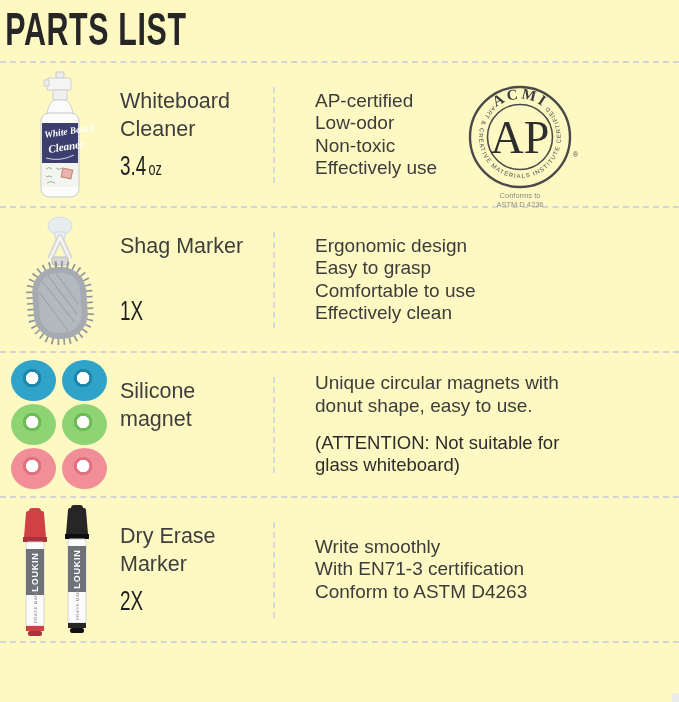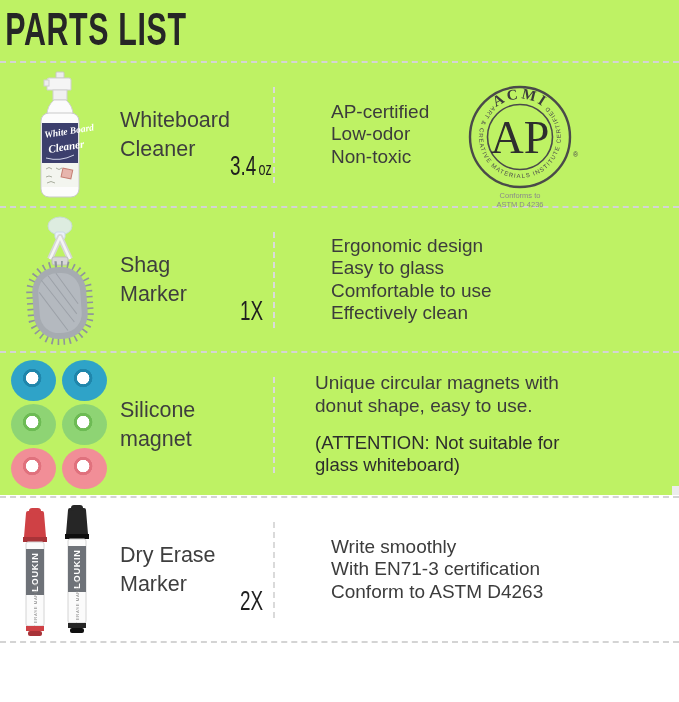--- a/index.html
+++ b/index.html
@@ -1,40 +1,40 @@
 <!DOCTYPE html>
 <html style="--dash-gray: #d4d4d4; --donut-blue: #2fa3c8; --donut-blue-dark: #1f86ab; --donut-green: #8ed474; --donut-green-dark: #6dbb54; --donut-pink: #f18e97; --donut-pink-dark: #e0717d; --marker-red: #cf4145; --marker-red-dark: #a83338; --marker-black: #262626; --marker-black-dark: #0f0f0f; --bottle-label-navy: #3c3f6d; --text-dark: #3e3e3e;"><head>
 <meta charset="utf-8">
 <style>
   * { box-sizing: border-box; margin: 0; padding: 0; }
   html,body { width: 679px; height: 702px; background: #fff; overflow: hidden;
     font-family: "Liberation Sans", sans-serif; color: #3e3e3e; }
-  .page { position: relative; width: 679px; height: 495px; background: #bef264; }
+  .page { position: relative; width: 679px; height: 702px; background: #fef9c3; }
 
   header { height: 63px; border-bottom: 2px dashed var(--dash-gray, #d4d4d4); }
   h1 { padding: 2px 0 0 8px; font-size: 46px; font-weight: bold; color: #262626;
        letter-spacing: 1px; white-space: nowrap;
        transform: scaleX(0.66); transform-origin: 0 0; }
 
   .row { position: relative; height: 145px; border-bottom: 2px dashed var(--dash-gray, #d4d4d4);
          display: grid; grid-template-columns: 120px 153px 2px 1fr; }
 
   .col-img { display: flex; align-items: center; justify-content: center; }
 
-  .col-name { display: flex; flex-direction: row; padding: 24px 0 24px 0; align-items: center; }
+  .col-name { display: flex; flex-direction: column; padding: 24px 0 24px 0; }
   .name { font-size: 21.5px; line-height: 1.32; max-width: 150px; color: #3e3e3e; }
   .qty  { margin-top: auto; font-weight: normal; color: #1f1f1f; font-size: 27px; }
   .condensed { display: inline-block; transform: scaleX(0.7); transform-origin: 0 50%; white-space: nowrap; }
   .qunit { font-size: 18px; margin-left: 3px; }
 
   .vdiv { border-left: 2px dashed #dadada; height: 96px; align-self: center; }
 
   .col-desc { display: flex; flex-direction: column; justify-content: center;
               padding-left: 40px; font-size: 19px; color: #3c3c3c; }
-  .desc-line { line-height: 1.17; margin-left: 16px; }
+  .desc-line { line-height: 1.17; }
   .desc-para { max-width: 288px; line-height: 1.21; margin-bottom: 14px; }
   .attention { max-width: 292px; line-height: 1.21; font-weight: normal; color: #2d2d2d; font-size: 18.5px; }
 
   .seal { position: absolute; left: 458px; top: 18px; }
 
   .donuts { display: grid; grid-template-columns: repeat(2, 48px); gap: 3px 3px; }
   .donut { width: 45px; height: 41px; border-radius: 50%; }
   .donut.blue  { background: radial-gradient(circle at 47% 44%, #fff 0 6px, var(--donut-blue-dark,#1f86ab) 6.5px 9px, var(--donut-blue,#2fa3c8) 9.5px 100%); }
   .donut.green { background: radial-gradient(circle at 47% 44%, #fff 0 6px, var(--donut-green-dark,#6dbb54) 6.5px 9px, var(--donut-green,#8ed474) 9.5px 100%); }
   .donut.pink  { background: radial-gradient(circle at 47% 44%, #fff 0 6px, var(--donut-pink-dark,#e0717d) 6.5px 9px, var(--donut-pink,#f18e97) 9.5px 100%); }
@@ -75,20 +75,21 @@
       <div class="name">Whiteboard Cleaner</div>
       <div class="qty">
         <span class="condensed"><span>3.4</span><span class="qunit">oz</span></span>
       </div>
     </div>
     <div class="vdiv"></div>
     <div class="col-desc">
       <div class="desc-line">AP-certified</div>
       <div class="desc-line">Low-odor</div>
       <div class="desc-line">Non-toxic</div>
+      <div class="desc-line">Effectively use</div>
     </div>
     <div class="seal">
       <svg width="124" height="134" viewBox="0 0 124 134">
         <circle cx="62" cy="56" r="50" fill="none" stroke="#4a4a4a" stroke-width="2.4"></circle>
         <circle cx="62" cy="56" r="32.5" fill="none" stroke="#4a4a4a" stroke-width="1.6"></circle>
         <defs>
           <path id="arcTop" d="M 24 56 A 38 38 0 0 1 100 56"></path>
           <path id="arcRing" d="M 36 24.3 A 41 41 0 1 0 88 24.3"></path>
         </defs>
         <text font-size="15" font-weight="bold" letter-spacing="2.5" fill="#3c3c3c" class="serif">
@@ -123,21 +124,21 @@
     </div>
     <div class="col-name">
       <div class="name">Shag Marker</div>
       <div class="qty">
         <span class="condensed"><span>1X</span></span>
       </div>
     </div>
     <div class="vdiv"></div>
     <div class="col-desc">
       <div class="desc-line">Ergonomic design</div>
-      <div class="desc-line">Easy to glass</div>
+      <div class="desc-line">Easy to grasp</div>
       <div class="desc-line">Comfortable to use</div>
       <div class="desc-line">Effectively clean</div>
     </div>
   </section>
 
   <section class="row">
     <div class="col-img">
       <div class="donuts">
         <div class="donut blue"></div>
         <div class="donut blue"></div>

